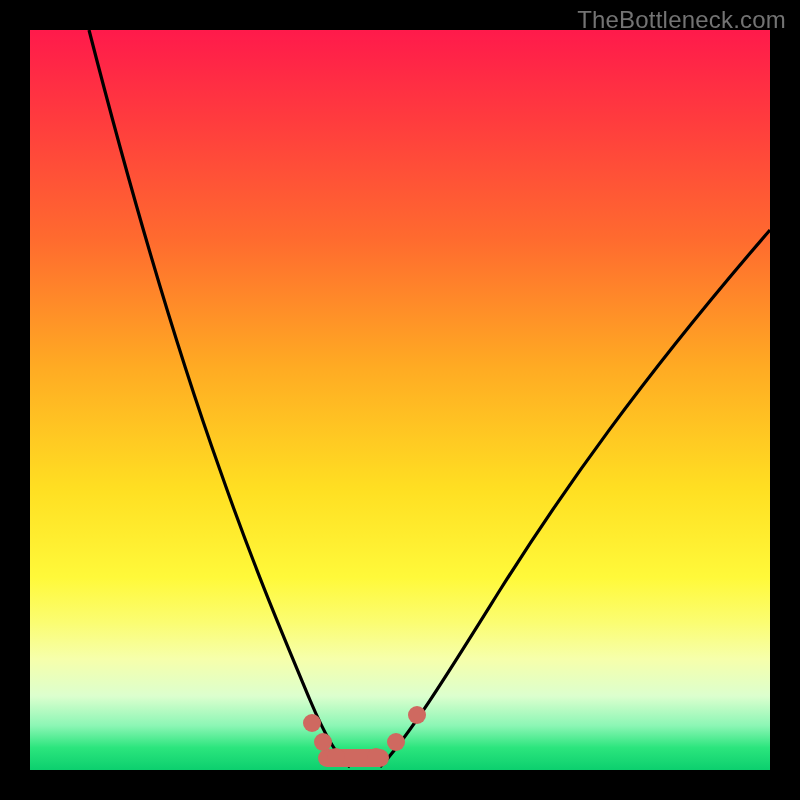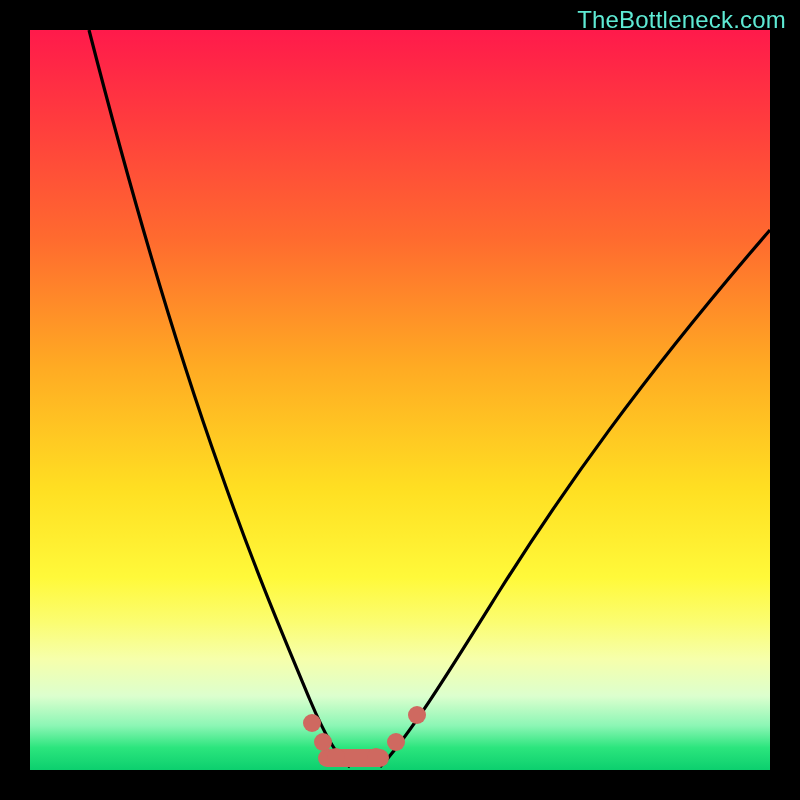--- a/index.html
+++ b/index.html
@@ -36,21 +36,21 @@
       #dcffce 90%,
       #8cf6b5 94%,
       #2be57d 97%,
       #0ccf6e 100%
     );
   }
   .watermark {
     position: absolute;
     top: 6px;
     right: 14px;
-    color: #5eead4;
+    color: #737373;
     font-size: 24px;
     letter-spacing: 0.2px;
     font-weight: 500;
     user-select: none;
   }
   svg.curves {
     position: absolute;
     left: 0; top: 0;
     width: 740px; height: 740px;
     overflow: visible;

